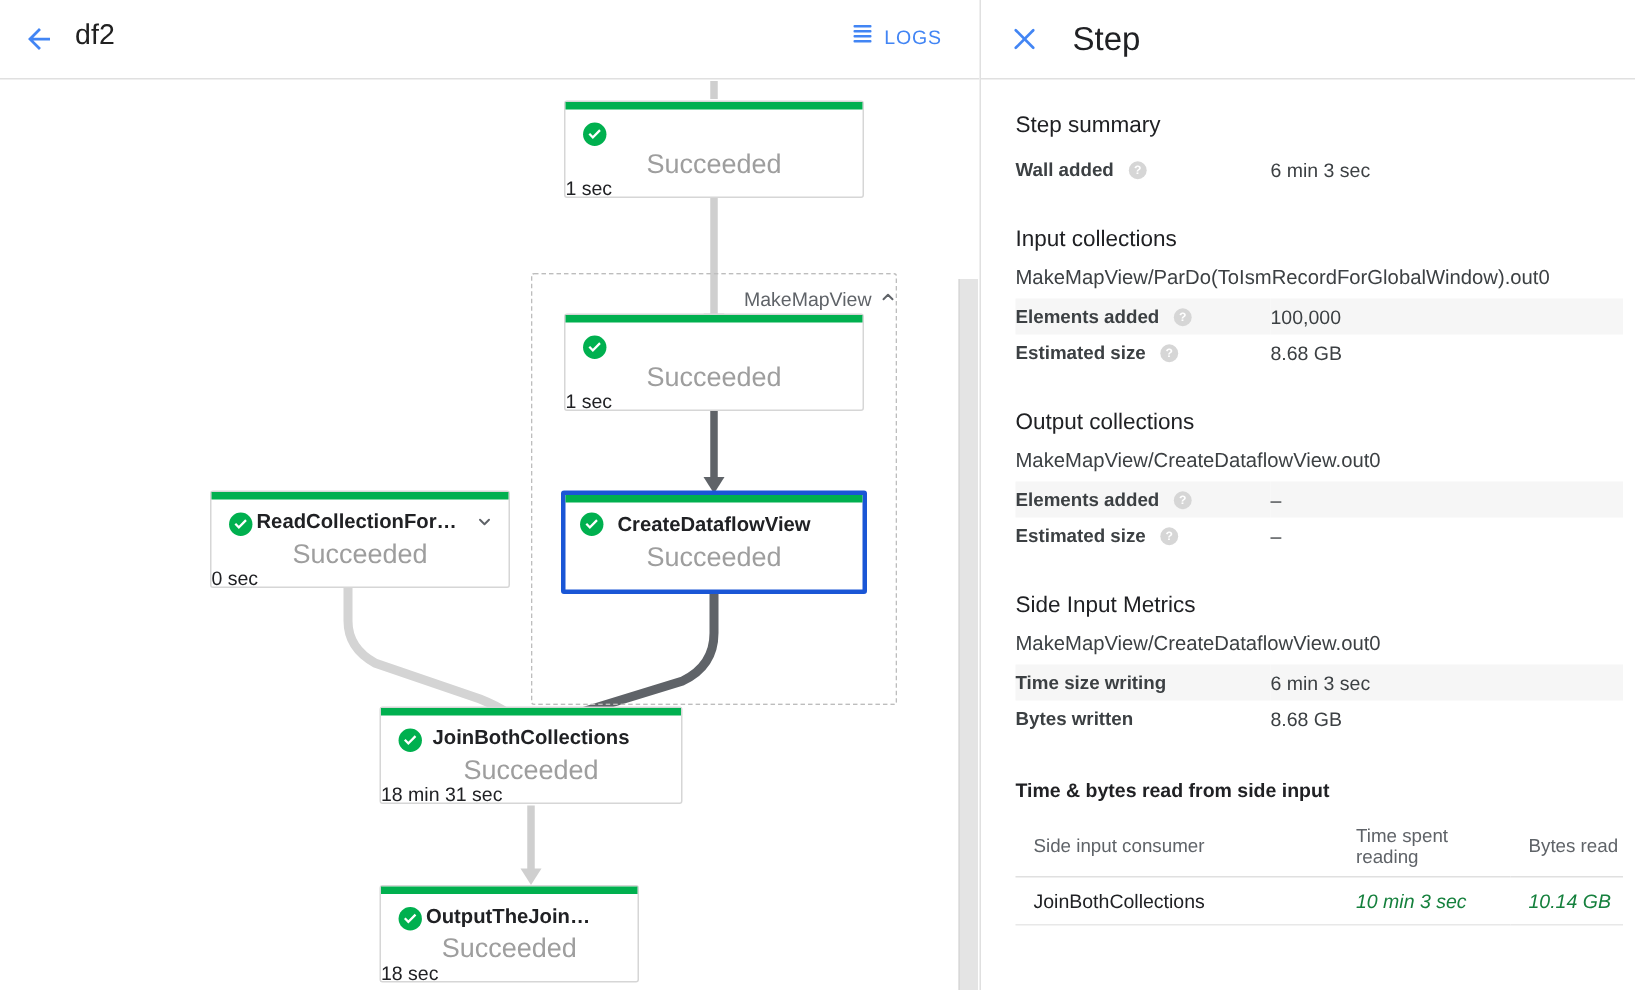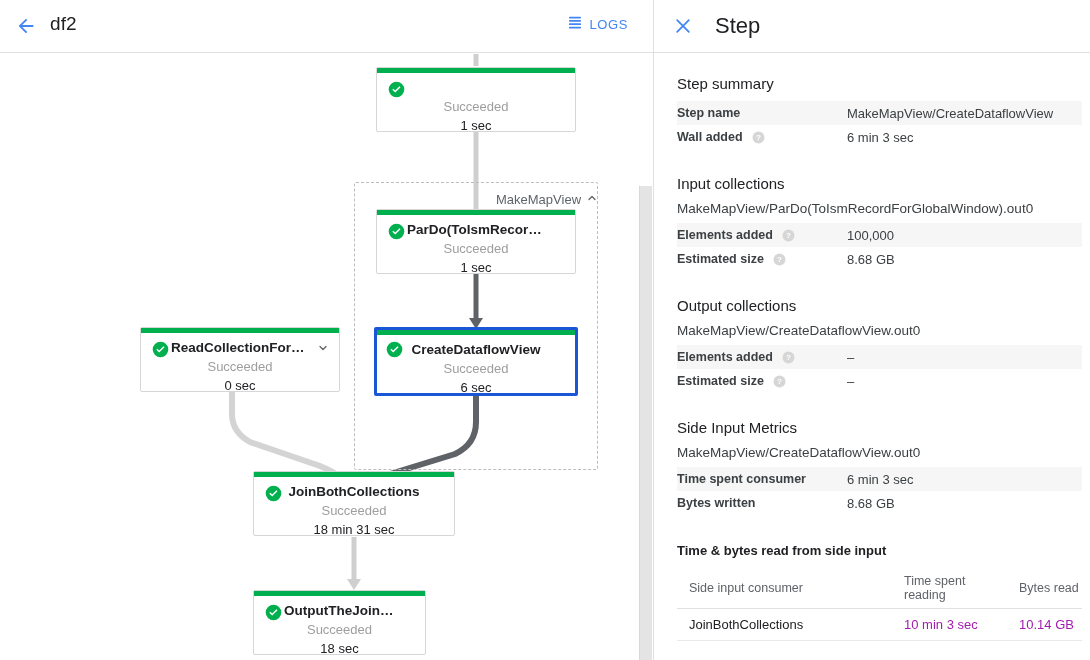--- a/index.html
+++ b/index.html
@@ -97,25 +97,25 @@
   .node.selected .node-check { left: 9px; top: 11px; }
   .node-title {
     position: absolute; left: 0; right: 0; top: 12px;
     text-align: center;
     font-size: 13.5px; font-weight: bold; color: #202124;
     padding: 0 30px;
     white-space: nowrap; overflow: hidden; text-overflow: ellipsis;
   }
   .node-status {
     position: absolute; left: 0; right: 0; top: 31px;
-    text-align: center; font-size: 13px; color: #9e9e9e;
+    text-align: center; font-size: 18px; color: #9e9e9e;
   }
   .node-time {
     position: absolute; left: 0; right: 0; top: 50px;
-    text-align: center; font-size: 13px; color: #202124;
+    text-align: left; font-size: 13px; color: #202124;
   }
   .node-chevron {
     position: absolute; right: 8px; top: 12px;
     width: 16px; height: 16px;
     display: flex; align-items: center; justify-content: center;
     cursor: pointer;
   }
 
   
   #left-scrollbar-track {
@@ -197,21 +197,21 @@
     text-align: left; padding: 4px 0 6px 12px;
     border-bottom: 1px solid #e0e0e0;
   }
   table.sid th.num, table.sid td.num { text-align: left; }
   table.sid td {
     font-size: 13px; color: #3c4043;
     padding: 8px 0 8px 12px;
     border-bottom: 1px solid #e8e8e8;
   }
   table.sid td.first { color: #202124; }
-  table.sid td.dim { color: #a21caf; }
+  table.sid td.dim { color: #15803d; font-style: italic; }
   .col-consumer { width: 215px; }
   .col-time { width: 115px; }
   .col-bytes { width: 75px; }
 </style>
 </head>
 <body>
 
 <div id="app">
 
   <div id="left-pane">
@@ -281,36 +281,34 @@
       </div>
 
       <div class="node" style="left:376px; top:155px; width:200px; height:65px;">
         <div class="bar"></div>
         <span class="node-check">
           <svg width="17" height="17" viewBox="0 0 24 24">
             <circle cx="12" cy="12" r="11" fill="#00b04f"></circle>
             <path d="M10.2 16.4l-4.1-4.1 1.5-1.5 2.6 2.6 6-6 1.5 1.5z" fill="#fff"></path>
           </svg>
         </span>
-        <div class="node-title">ParDo(ToIsmRecordFor…</div>
         <div class="node-status">Succeeded</div>
         <div class="node-time">1 sec</div>
       </div>
 
       <div class="node selected" style="left:374px; top:273px; width:204px; height:69px;">
         <div class="bar"></div>
         <span class="node-check">
           <svg width="17" height="17" viewBox="0 0 24 24">
             <circle cx="12" cy="12" r="11" fill="#00b04f"></circle>
             <path d="M10.2 16.4l-4.1-4.1 1.5-1.5 2.6 2.6 6-6 1.5 1.5z" fill="#fff"></path>
           </svg>
         </span>
         <div class="node-title">CreateDataflowView</div>
         <div class="node-status">Succeeded</div>
-        <div class="node-time">6 sec</div>
       </div>
 
       <div class="node" style="left:140px; top:273px; width:200px; height:65px;">
         <div class="bar"></div>
         <span class="node-check">
           <svg width="17" height="17" viewBox="0 0 24 24">
             <circle cx="12" cy="12" r="11" fill="#00b04f"></circle>
             <path d="M10.2 16.4l-4.1-4.1 1.5-1.5 2.6 2.6 6-6 1.5 1.5z" fill="#fff"></path>
           </svg>
         </span>
@@ -368,24 +366,20 @@
         </svg>
       </div>
       <div id="panel-title">Step</div>
     </div>
 
     <div id="panel-body">
 
       <div class="section-h">Step summary</div>
       <table class="kv">
         <tbody>
-            <tr class="shaded">
-          <td class="k">Step name</td>
-          <td class="v">MakeMapView/CreateDataflowView</td>
-        </tr>
         <tr>
           <td class="k">
             <span>Wall added</span>
             <span class="help-icon">
               <svg width="13" height="13" viewBox="0 0 24 24">
                 <circle cx="12" cy="12" r="11" fill="#d6d6d6"></circle>
                 <text x="12" y="17" font-size="15" font-family="Liberation Sans, sans-serif" text-anchor="middle" fill="#ffffff">?</text>
               </svg>
             </span>
           </td>
@@ -454,21 +448,21 @@
           <td class="v">–</td>
         </tr>
       </tbody>
         </table>
 
       <div class="section-h spaced">Side Input Metrics</div>
       <div class="collection-name">MakeMapView/CreateDataflowView.out0</div>
       <table class="kv">
         <tbody>
             <tr class="shaded">
-          <td class="k">Time spent consumer</td>
+          <td class="k">Time size writing</td>
           <td class="v">6 min 3 sec</td>
         </tr>
         <tr>
           <td class="k">Bytes written</td>
           <td class="v">8.68 GB</td>
         </tr>
       </tbody>
         </table>
 
       <div class="sub-h">Time &amp; bytes read from side input</div>

